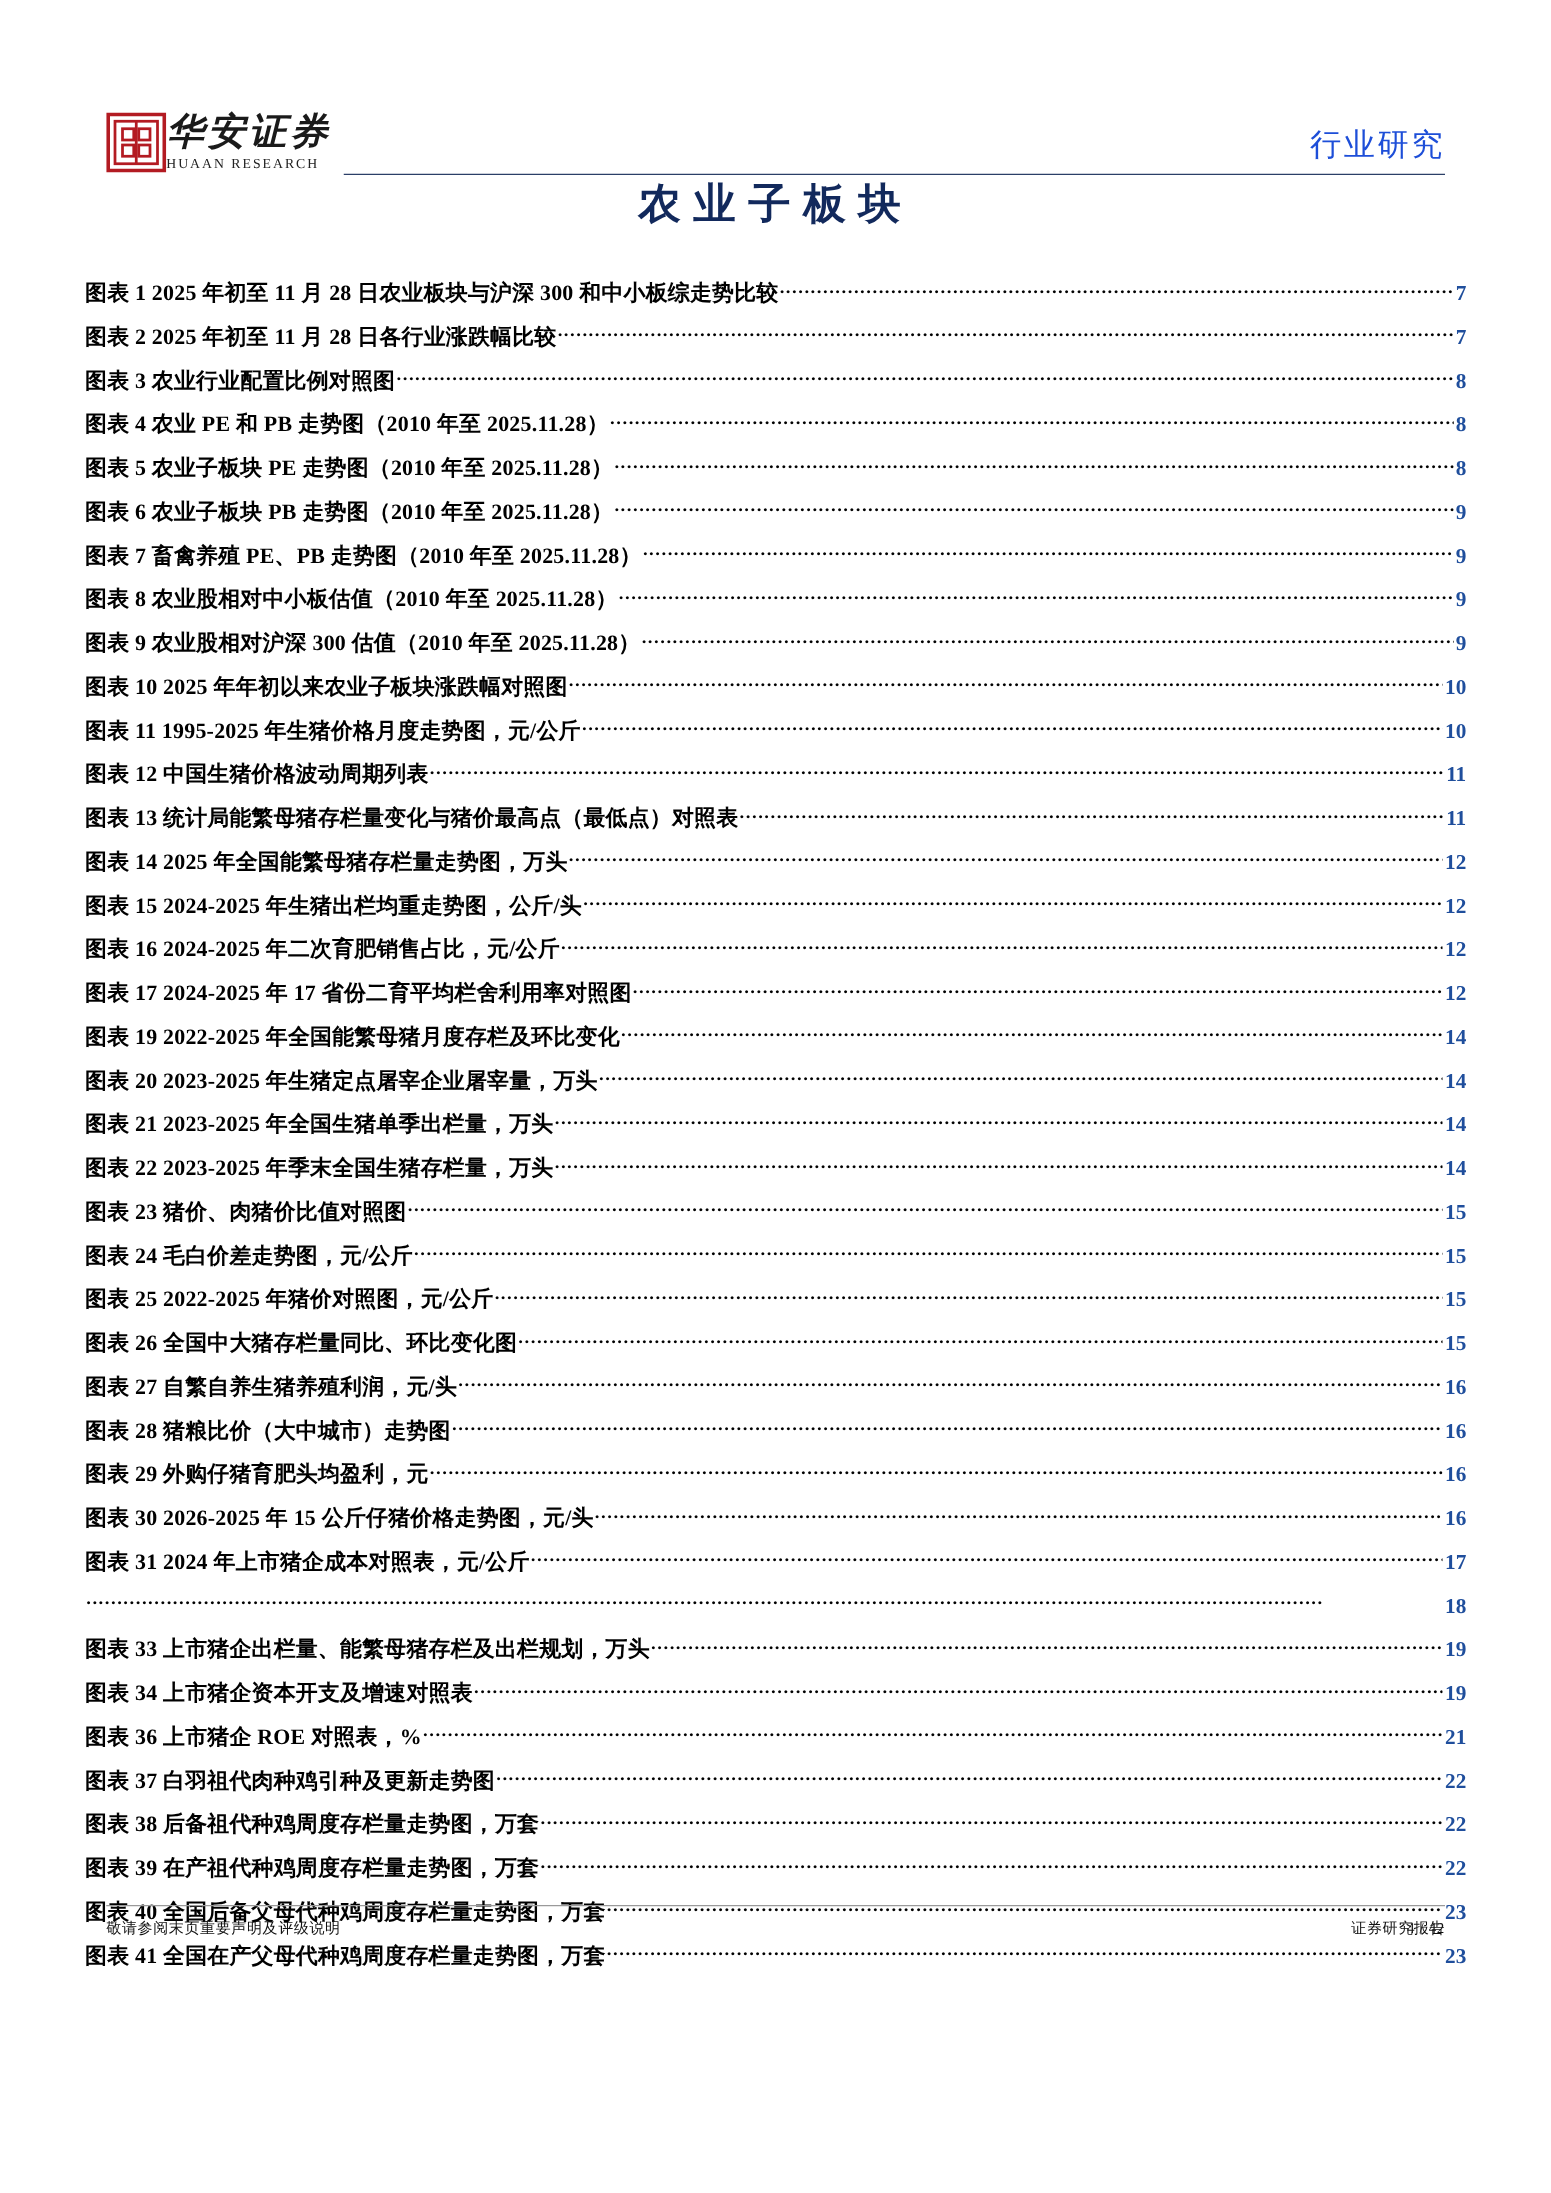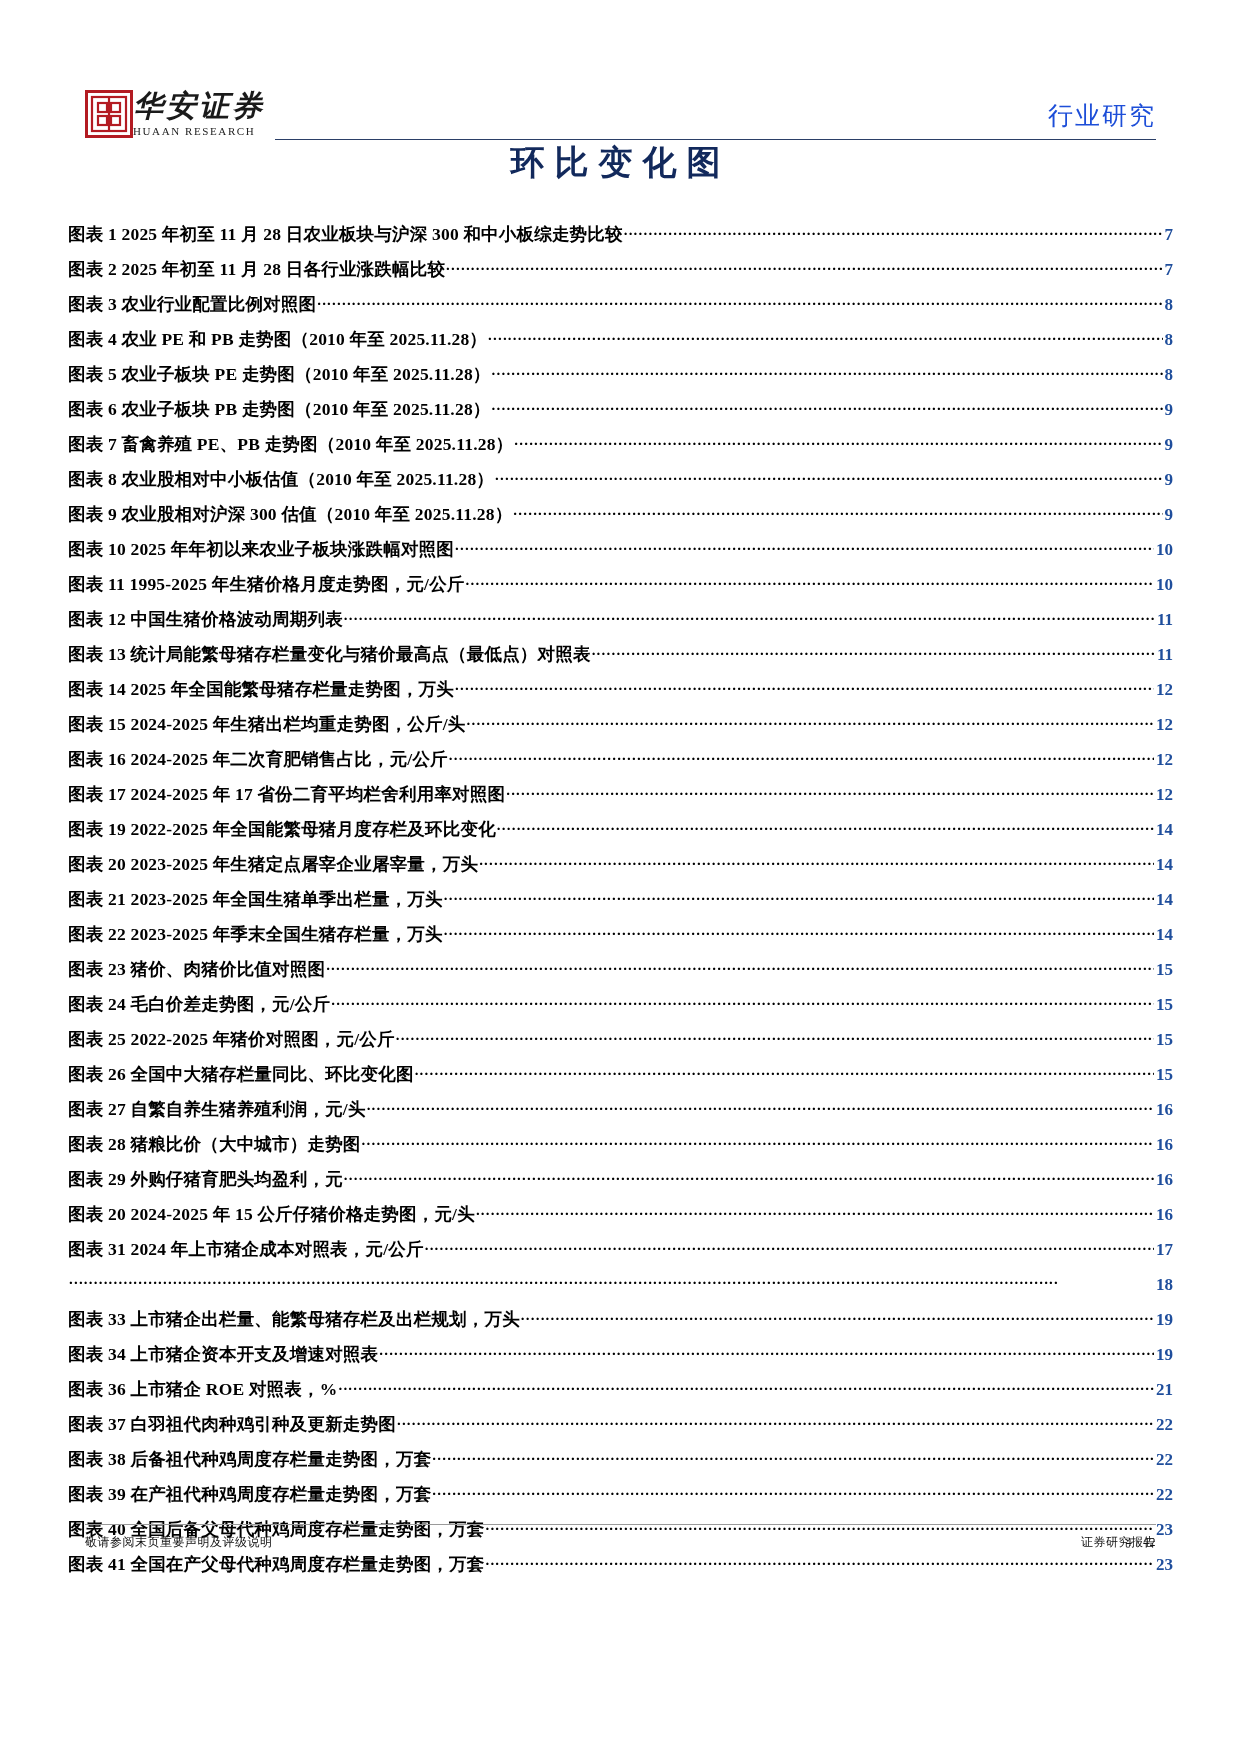--- a/index.html
+++ b/index.html
@@ -217,21 +217,21 @@
           <span class="logo-en">HUAAN RESEARCH</span>
         </span>
       </div>
       <div class="header-rule-wrap">
         <span class="header-title">行业研究</span>
         <div class="header-rule"></div>
       </div>
     </div>
   </div>
 
-  <div class="doc-title">环比变化图</div>
+  <div class="doc-title">农业子板块</div>
 
   <div class="toc" id="toc-container">
       <div class="toc-row">
         <span class="toc-label">图表 1 2025 年初至 11 月 28 日农业板块与沪深 300 和中小板综走势比较</span>
         <span class="toc-leader"></span>
         <span class="toc-page">7</span>
       </div>
       <div class="toc-row">
         <span class="toc-label">图表 2 2025 年初至 11 月 28 日各行业涨跌幅比较</span>
         <span class="toc-leader"></span>
@@ -361,21 +361,21 @@
         <span class="toc-label">图表 28 猪粮比价（大中城市）走势图</span>
         <span class="toc-leader"></span>
         <span class="toc-page">16</span>
       </div>
       <div class="toc-row">
         <span class="toc-label">图表 29 外购仔猪育肥头均盈利，元</span>
         <span class="toc-leader"></span>
         <span class="toc-page">16</span>
       </div>
       <div class="toc-row">
-        <span class="toc-label">图表 20 2024-2025 年 15 公斤仔猪价格走势图，元/头</span>
+        <span class="toc-label">图表 30 2026-2025 年 15 公斤仔猪价格走势图，元/头</span>
         <span class="toc-leader"></span>
         <span class="toc-page">16</span>
       </div>
       <div class="toc-row">
         <span class="toc-label">图表 31 2024 年上市猪企成本对照表，元/公斤</span>
         <span class="toc-leader"></span>
         <span class="toc-page">17</span>
       </div>
       <div class="toc-row">
         <span class="toc-leader"></span>

